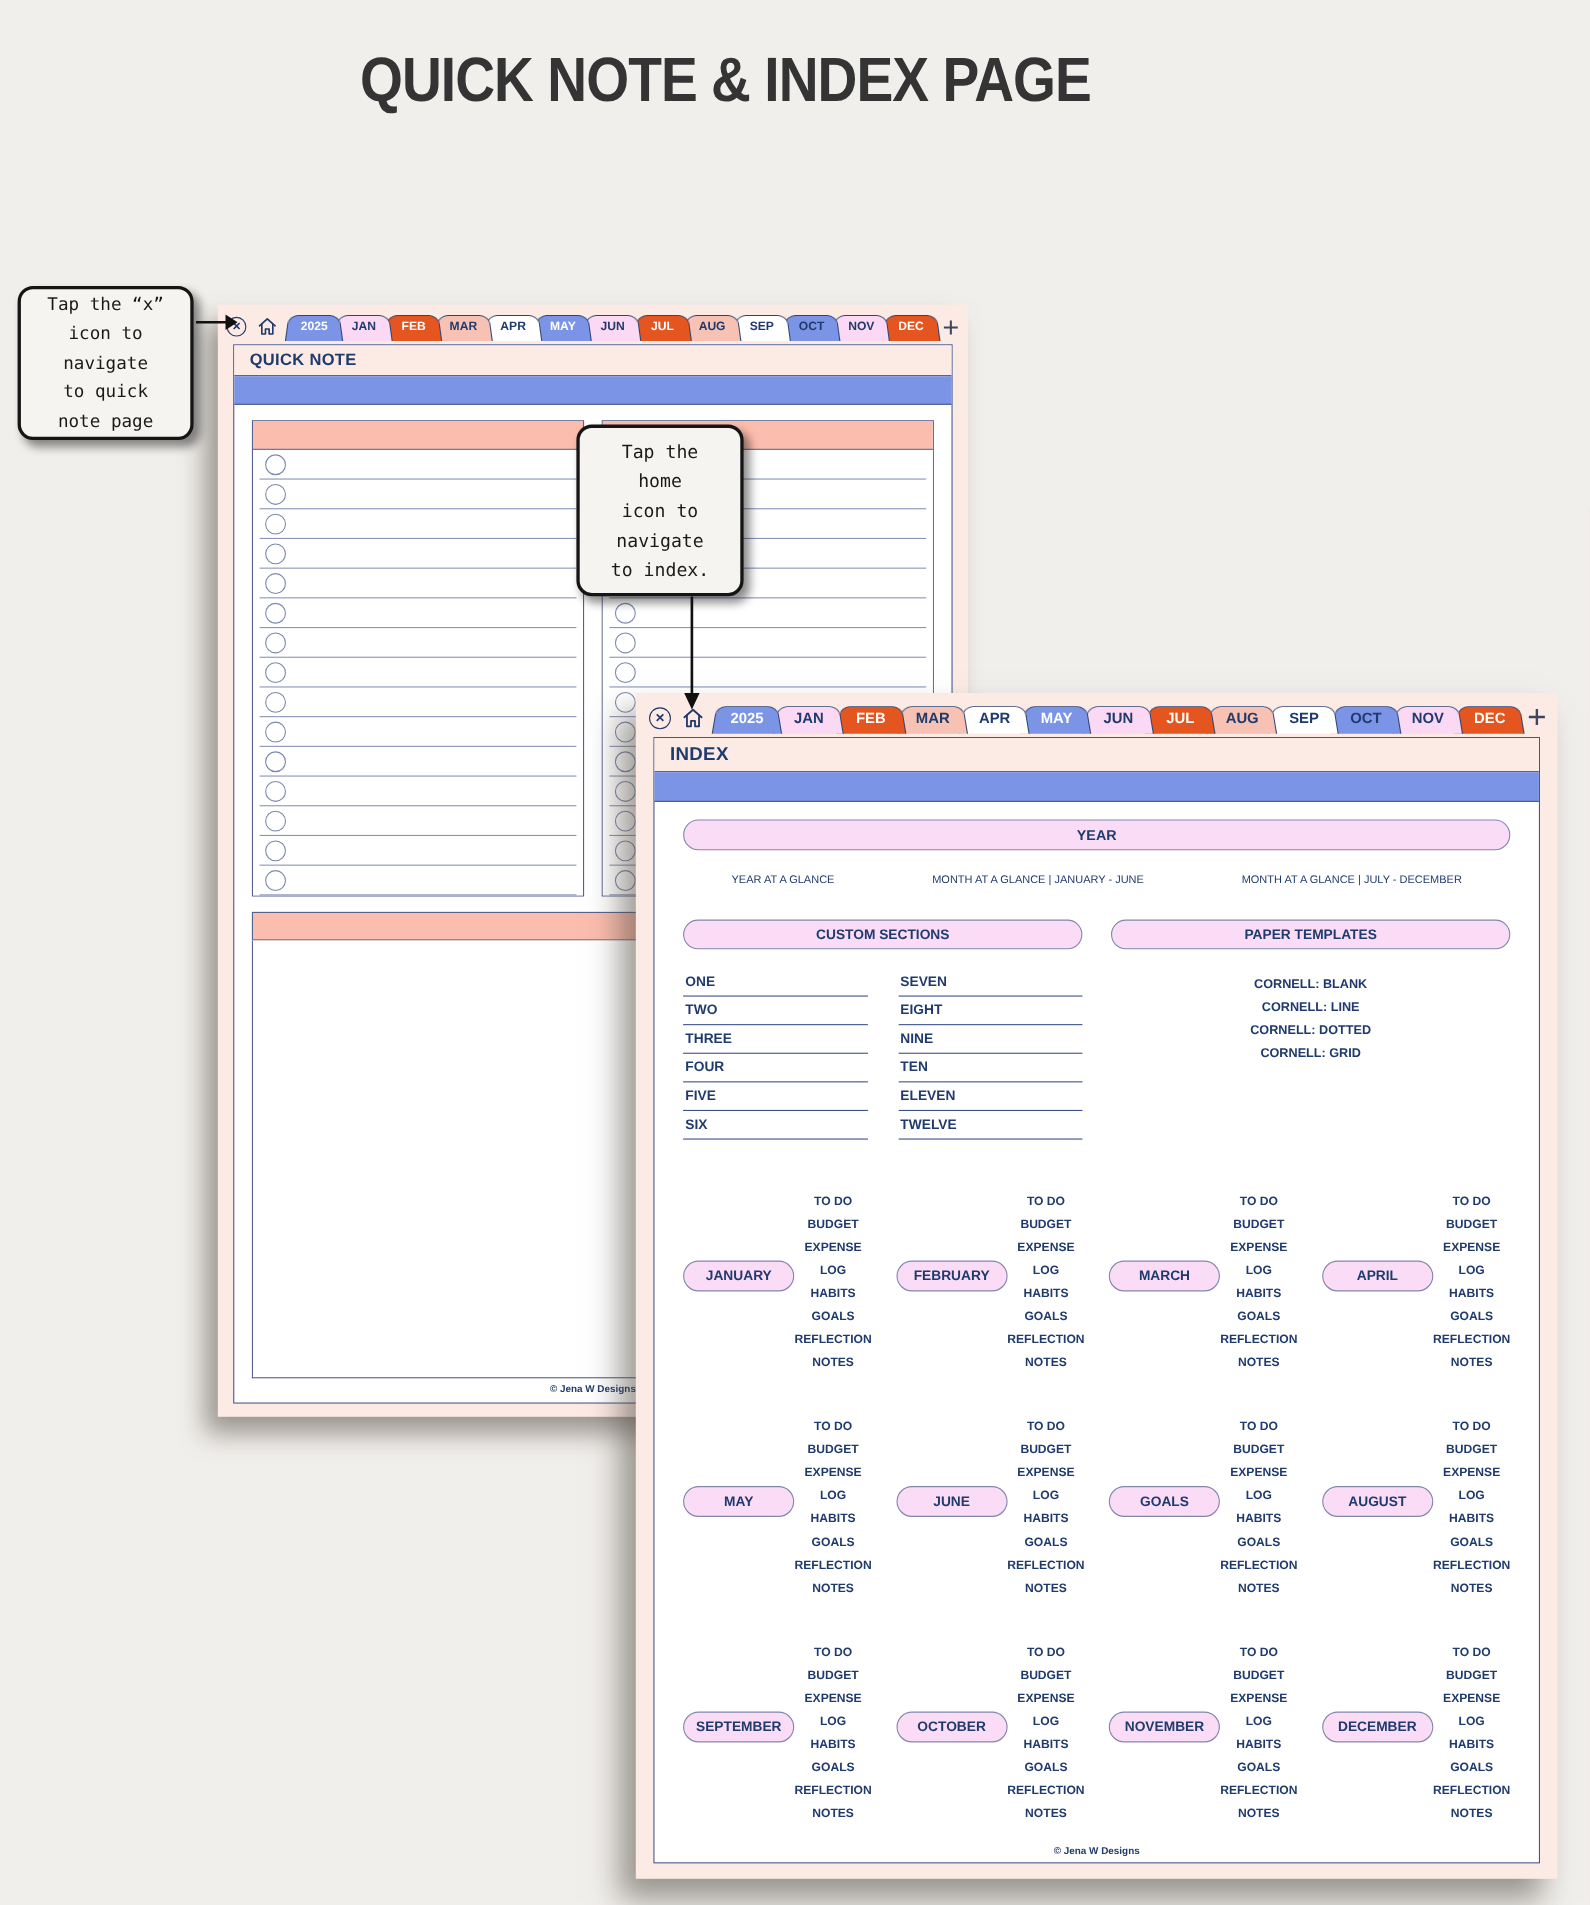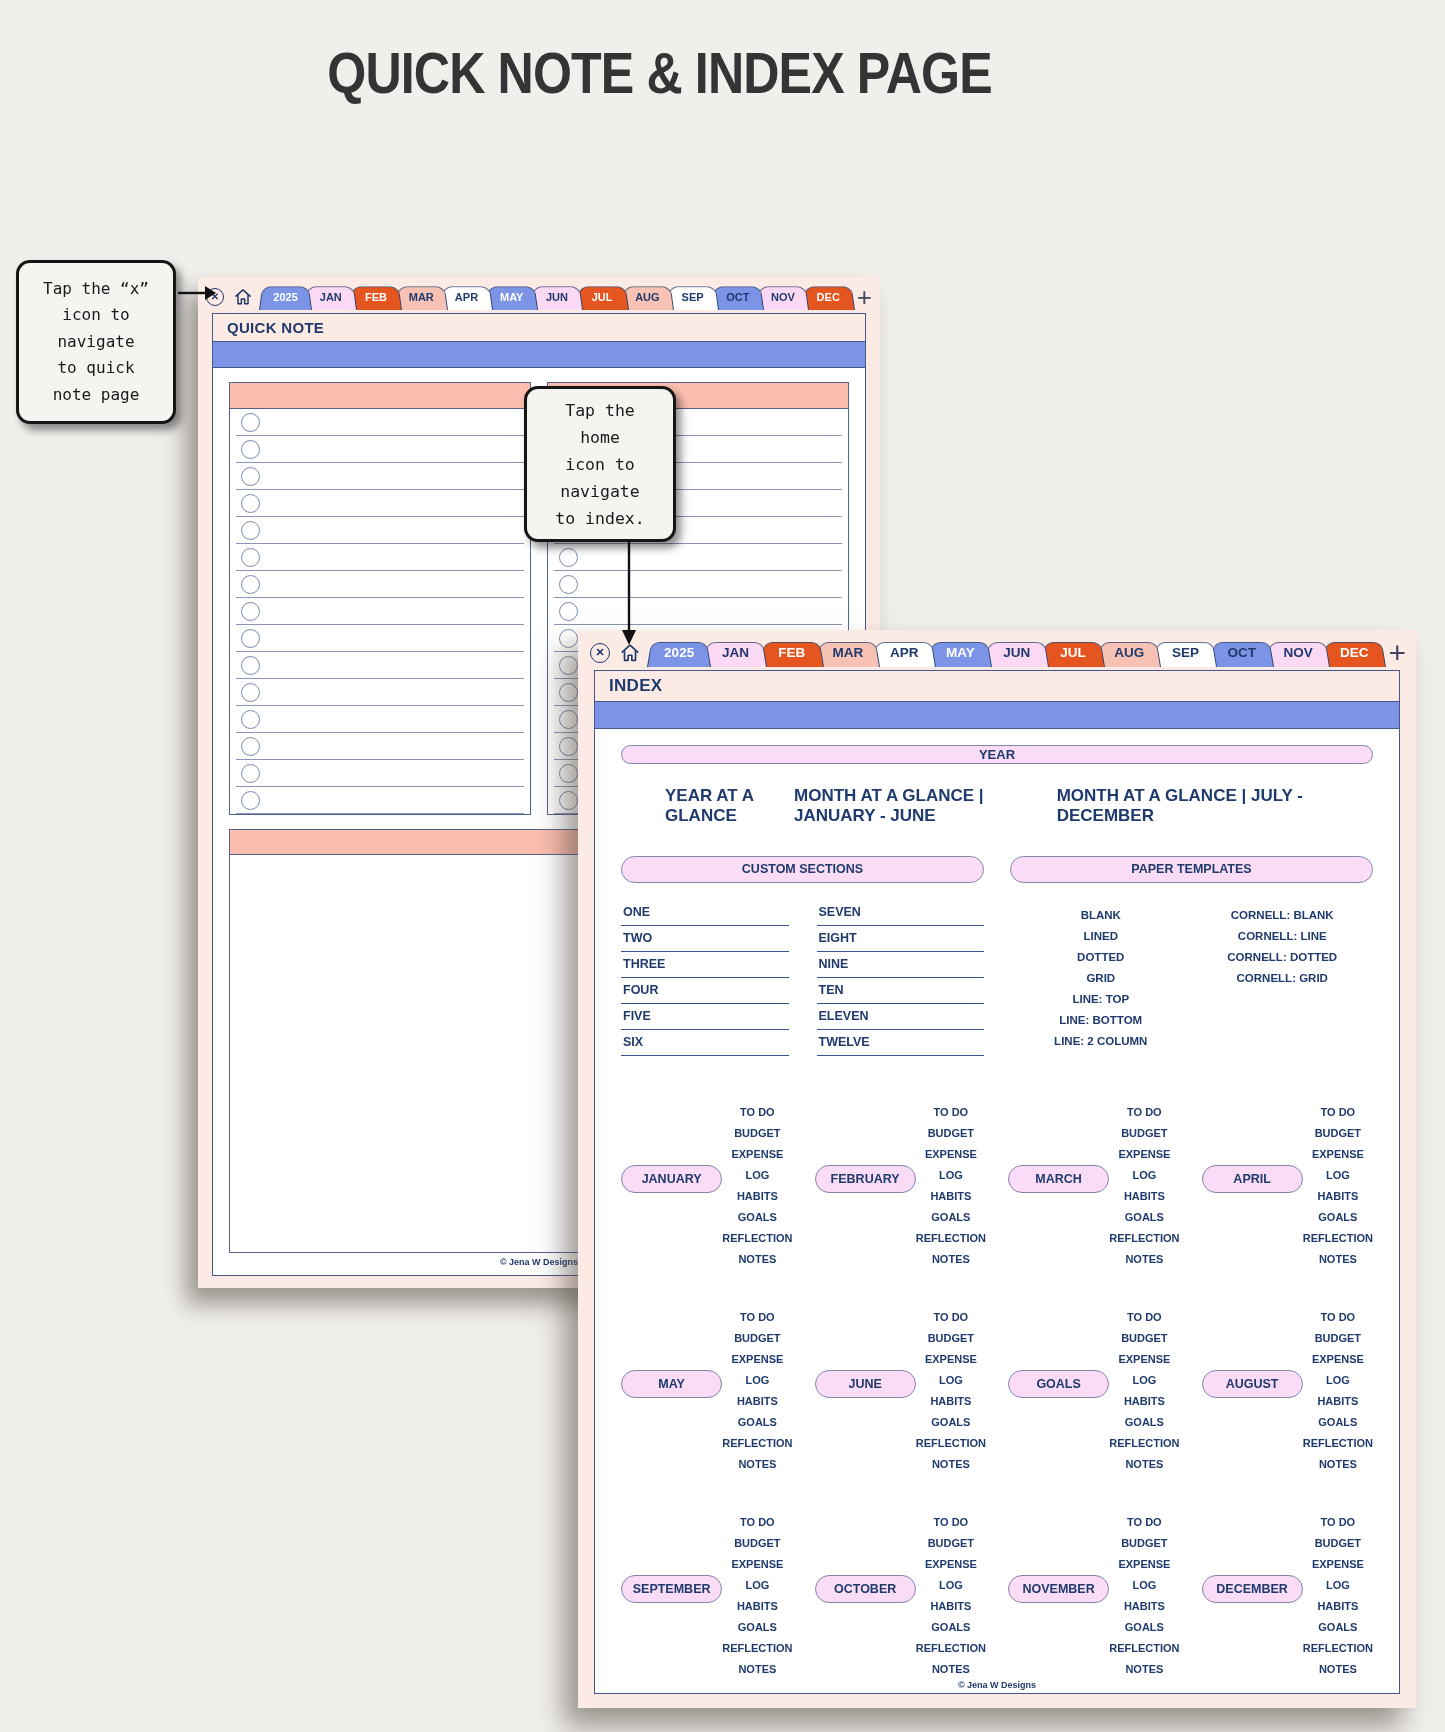--- a/index.html
+++ b/index.html
@@ -10,21 +10,21 @@
   .hero { position:absolute; top:40px; left:0; width:1320px; text-align:center; }
   .hero h1 { display:inline-block; font-size:57px; font-weight:700; color:#343434; letter-spacing:-1px; transform:scaleX(.88); white-space:nowrap; }
   .hero .sub { margin-top:28px; font-size:28px; line-height:38px; color:#1b1b1b; }
   .hero .sub span { display:block; }
 
   
   .callout { position:absolute; background:#f6f4f1; border:3px solid #151515; border-radius:14px;
              box-shadow:5px 6px 9px rgba(0,0,0,.45); display:flex; flex-direction:column;
              align-items:center; justify-content:center; font-family:"DejaVu Sans Mono", monospace;
              color:#1a1a1a; z-index:8; text-align:center; }
-  #callout-quick-note { left:16px; top:260px; width:160px; height:164px; font-size:16px; line-height:26.5px; }
+  #callout-quick-note { left:16px; top:260px; width:160px; height:140px; font-size:16px; line-height:26.5px; }
   #callout-index      { left:524px; top:386px; width:152px; height:156px; font-size:16.5px; line-height:27px; z-index:9; }
   .arrow { position:absolute; z-index:9; }
 
   
   .page { position:absolute; background:#fceae4; }
   #page1 { left:198px; top:277px; width:682px; height:1011px; z-index:1; box-shadow:-12px 16px 22px rgba(80,72,64,.55); }
   #page2 { left:578px; top:630px; width:838px; height:1078px; z-index:3; box-shadow:-14px 18px 26px rgba(80,72,64,.55); }
 
   .tab-row { position:absolute; display:flex; align-items:center; }
   #page1 .tab-row { left:8px; right:8px; top:6px; height:27px; }
@@ -73,21 +73,21 @@
   .qn-bottom-box { flex:1; border:1.5px solid #55628c; border-top:none; background:#fff; }
   .page-footer { height:18px; display:flex; align-items:center; justify-content:center;
                  font-size:9px; color:#1f3a6d; font-weight:700; }
 
   
   .idx-white { flex:1; display:flex; flex-direction:column; padding:16px 26px 2px 26px; overflow:hidden; }
   .pill { background:#fbdcf7; border:1.5px solid #8087ab; border-radius:15px; color:#1f3a6d;
           font-weight:800; display:flex; align-items:center; justify-content:center; }
   .year-pill { height:28px; font-size:13px; width:100%; }
   .year-links { display:flex; justify-content:space-between; padding:0 44px; margin-top:22px; }
-  .year-link { font-size:17px; font-weight:700; color:#1f3a6d; }
+  .year-link { font-size:10px; font-weight:400; color:#1f3a6d; }
   .two-pills { display:flex; gap:26px; margin-top:30px; }
   .two-pills .pill { flex:1; height:27px; font-size:12.5px; }
   .sections-row { display:flex; gap:26px; margin-top:22px; }
   .half { flex:1; }
   .cs-cols { display:flex; gap:28px; }
   .cs-col { flex:1; }
   .cs-item { font-size:12.5px; font-weight:700; color:#1f3a6d; border-bottom:1.6px solid #3c508c;
              padding:0 0 5px 2px; margin-bottom:5px; height:21px; }
   .pt-cols { display:flex; }
   .pt-col { flex:1; text-align:center; }
@@ -325,29 +325,20 @@
                   <div class="cs-item">NINE</div>
                   <div class="cs-item">TEN</div>
                   <div class="cs-item">ELEVEN</div>
                   <div class="cs-item">TWELVE</div>
                 </div>
             </div>
           </div>
           <div class="half">
             <div class="pt-cols">
               <div class="pt-col">
-                  <div class="pt-item">BLANK</div>
-                  <div class="pt-item">LINED</div>
-                  <div class="pt-item">DOTTED</div>
-                  <div class="pt-item">GRID</div>
-                  <div class="pt-item">LINE: TOP</div>
-                  <div class="pt-item">LINE: BOTTOM</div>
-                  <div class="pt-item">LINE: 2 COLUMN</div>
-                </div>
-              <div class="pt-col">
                   <div class="pt-item">CORNELL: BLANK</div>
                   <div class="pt-item">CORNELL: LINE</div>
                   <div class="pt-item">CORNELL: DOTTED</div>
                   <div class="pt-item">CORNELL: GRID</div>
                 </div>
             </div>
           </div>
         </div>
         <div class="month-grid">
             <div class="month-cell">

